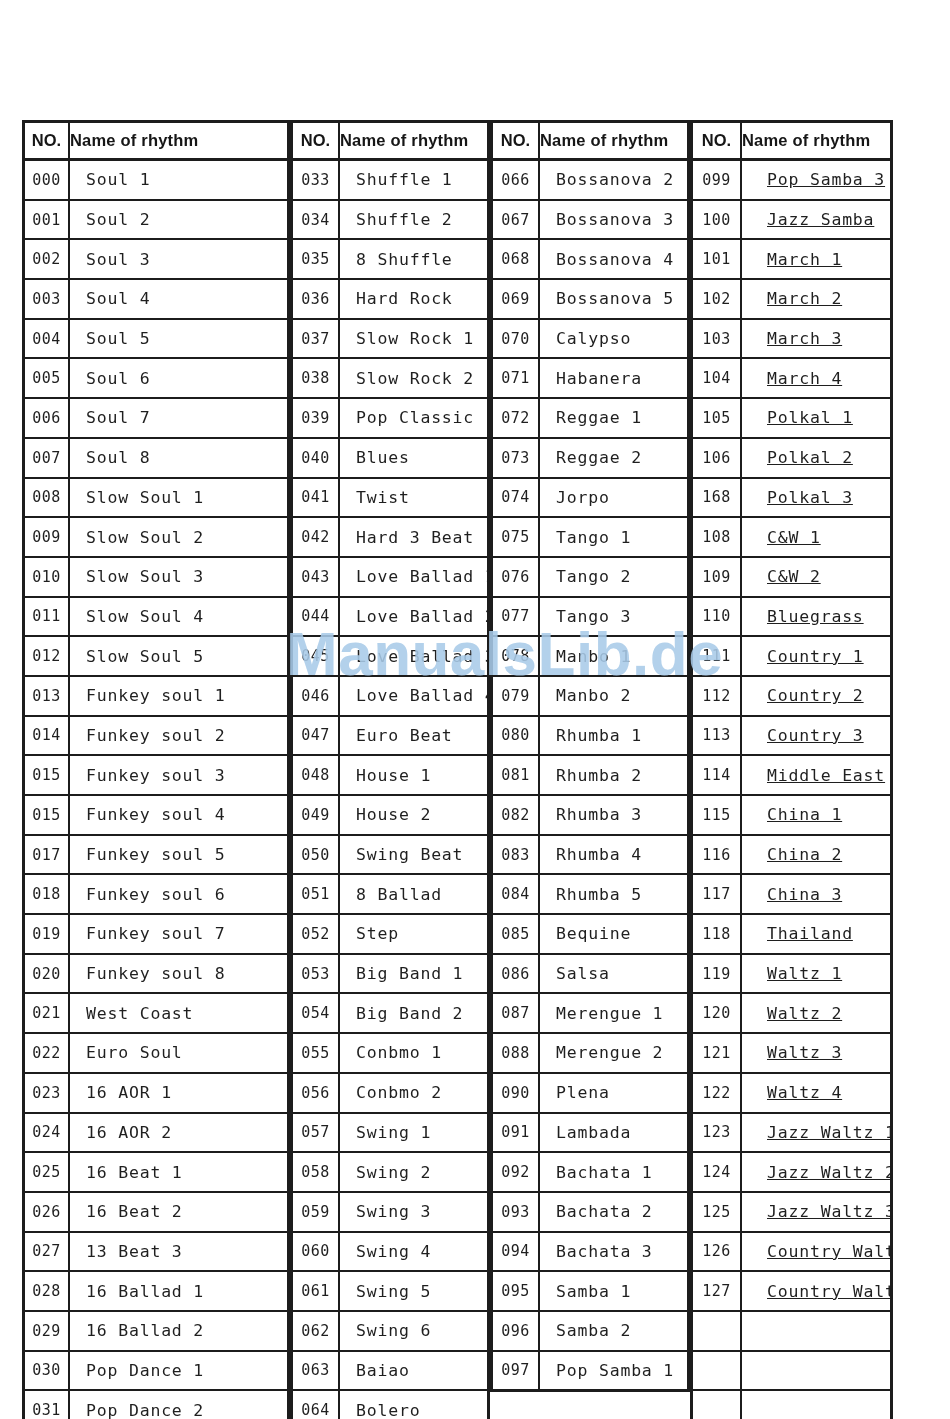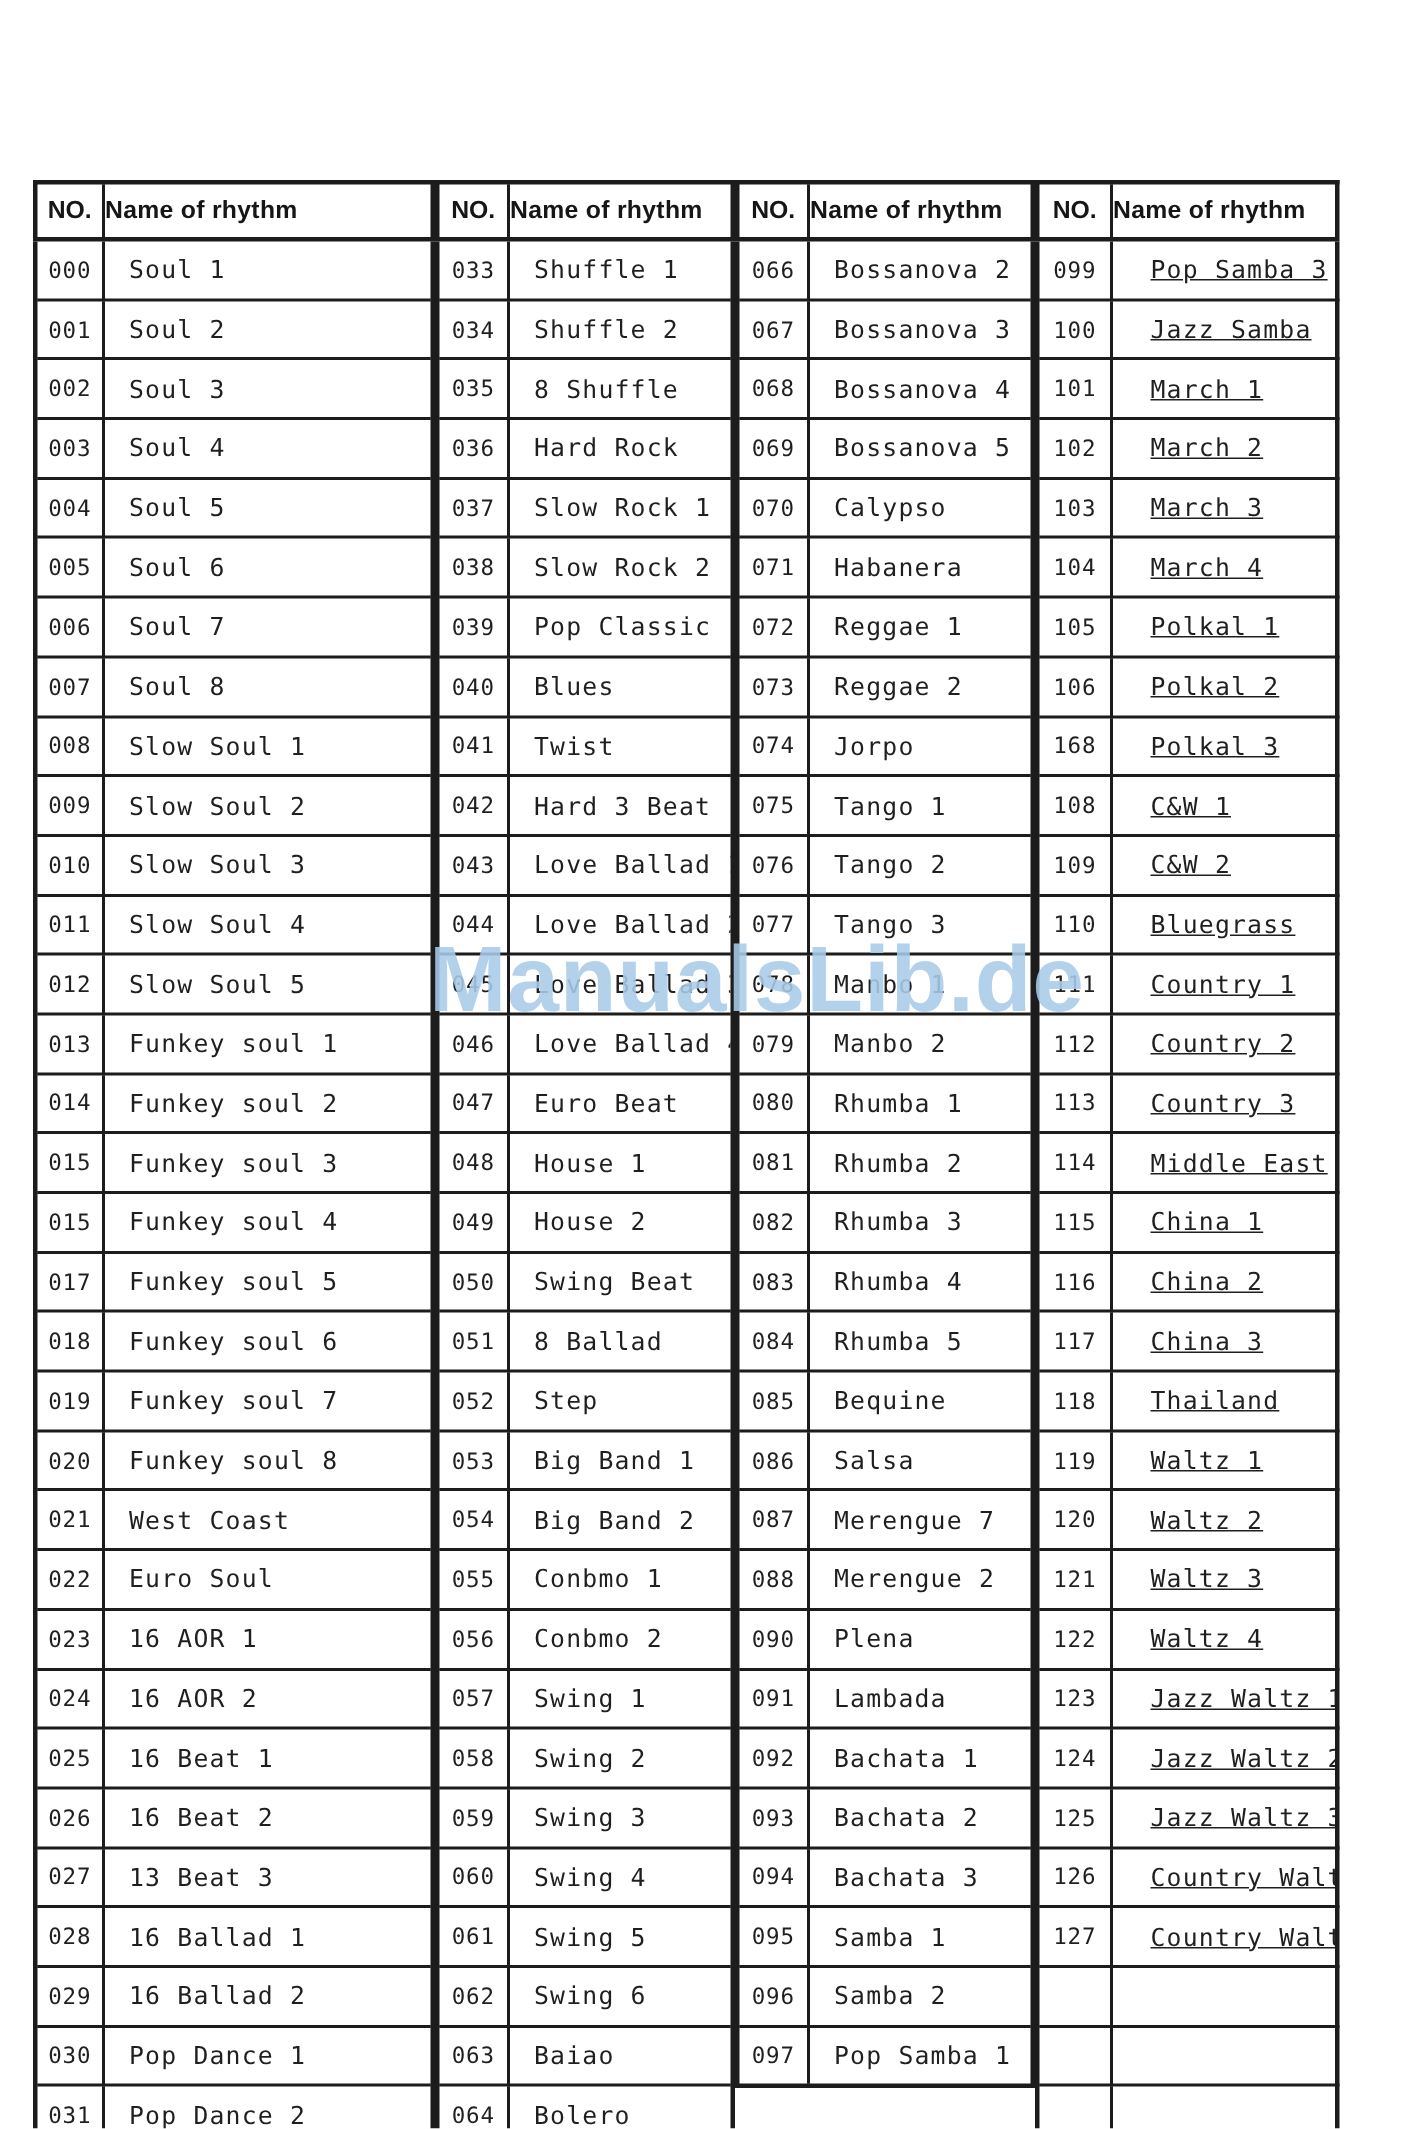--- a/index.html
+++ b/index.html
@@ -459,21 +459,21 @@
           <tr>
             <td class="no">085</td>
             <td class="nm">Bequine</td>
           </tr>
           <tr>
             <td class="no">086</td>
             <td class="nm">Salsa</td>
           </tr>
           <tr>
             <td class="no">087</td>
-            <td class="nm">Merengue 7</td>
+            <td class="nm">Merengue 1</td>
           </tr>
           <tr>
             <td class="no">088</td>
             <td class="nm">Merengue 2</td>
           </tr>
           <tr>
             <td class="no">090</td>
             <td class="nm">Plena</td>
           </tr>
           <tr>

